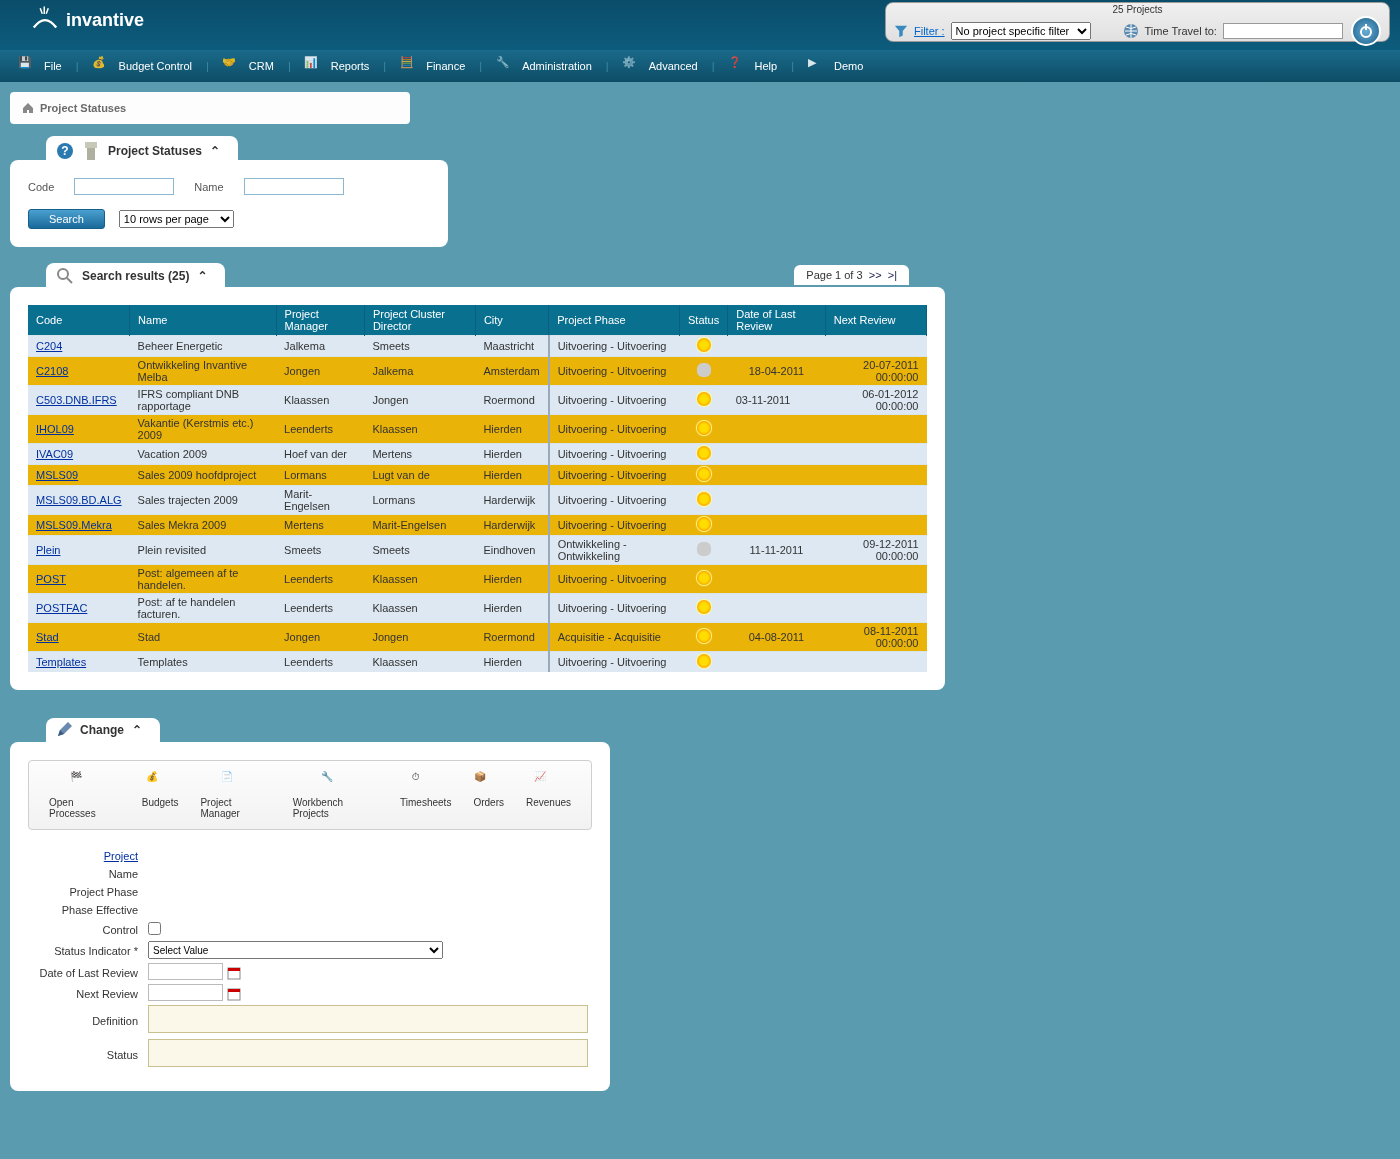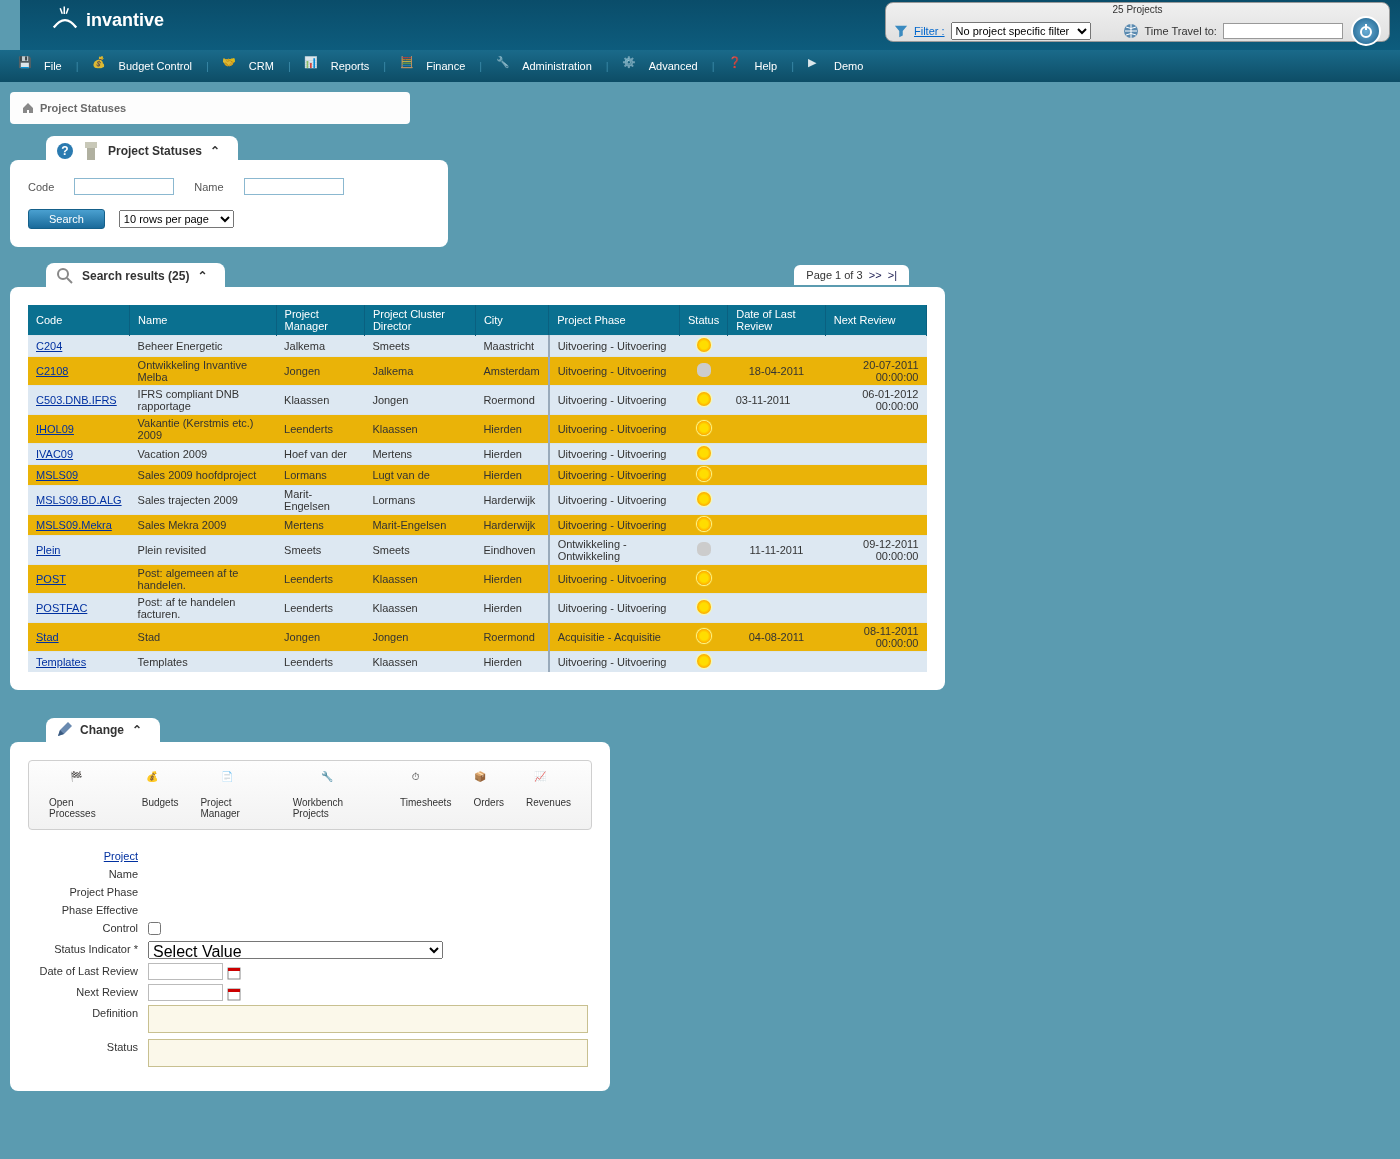--- a/index.html
+++ b/index.html
@@ -1,17 +1,17 @@
 <!DOCTYPE html>
 <html><head>
 <meta charset="utf-8">
 <style>
 * { margin: 0; padding: 0; box-sizing: border-box; font-family: Arial, sans-serif; }
 body { background: #5b9bb0; font-size: 11px; color: #333; }
-.topbar { height: 50px; background: linear-gradient(#0a4d6a,#0d5c7d); position: relative; margin-left: 20px; }
+.topbar { height: 50px; background: linear-gradient(#0a4d6a,#0d5c7d); position: relative; }
 .logo { position: absolute; left: 30px; top: 5px; color: #fff; font-size: 18px; font-weight: bold; display: flex; align-items: center; }
 .logo-icon { width: 30px; height: 30px; margin-right: 6px; }
 .topbox { position: absolute; right: 10px; top: 2px; width: 505px; height: 40px; background: linear-gradient(#f0f0f0,#e0e0e0); border: 1px solid #999; border-radius: 8px; }
 .topbox-title { text-align: center; font-size: 10px; padding: 1px; }
 .topbox-row { display: flex; align-items: center; padding: 0 8px; gap: 6px; font-size: 11px; }
 .filter-link { color: #0066cc; text-decoration: underline; }
 .filter-select { font-size: 11px; width: 140px; height: 18px; }
 .tt-input { width: 120px; height: 16px; border: 1px solid #999; }
 .power-btn { width: 30px; height: 30px; border-radius: 15px; background: radial-gradient(#6aaed6,#1a5f8a); border: 2px solid #fff; color: #fff; display: flex; align-items: center; justify-content: center; margin-left: auto; }
 .menubar { height: 32px; background: linear-gradient(#1a6a8a,#0d4d66); display: flex; align-items: center; padding: 0 8px; gap: 4px; }
@@ -37,25 +37,25 @@
 table.results tr.even td { background: #eab308; }
 table.results td a { color: #0030a0; text-decoration: underline; }
 table.results td.phase { border-left: 2px solid #9ab; }
 .status-icon { display: inline-block; width: 14px; height: 14px; }
 .sun { background: radial-gradient(circle,#ffdd00 40%,#ffaa00 70%); border-radius: 50%; box-shadow: 0 0 1px 1px #ff9; }
 .cloud { background: #ccc; border-radius: 40%; }
 .change-panel { width: 600px; margin-top: 52px; }
 .change-toolbar { display: flex; justify-content: center; gap: 22px; border: 1px solid #cfcfcf; border-radius: 4px; padding: 10px 20px; margin-bottom: 18px; background: linear-gradient(#fdfdfd,#f2f2f2); }
 .tb-item { display: flex; flex-direction: column; align-items: center; font-size: 10px; color: #333; cursor: pointer; }
 .tb-icon { width: 28px; height: 22px; margin-bottom: 4px; }
-.form-row { display: flex; align-items: flex-start; margin-bottom: 4px; }
+.form-row { display: flex; align-items: center; margin-bottom: 4px; }
 .form-row .lbl { width: 120px; text-align: right; padding-right: 10px; font-size: 11px; color: #333; padding-top: 2px; }
 .form-row .lbl.link { text-decoration: underline; color: #0030a0; }
 .form-row .fld input[type=text] { border: 1px solid #bbb; height: 17px; width: 75px; }
-.form-row .fld select { height: 18px; width: 295px; font-size: 16px; }
+.form-row .fld select { height: 18px; width: 295px; font-size: 10px; }
 .form-row .fld textarea { width: 440px; height: 28px; border: 1px solid #c8c090; background: #fbf8ea; resize: none; }
 .form-row .fld input[type=checkbox] { margin-top: 2px; }
 .cal-icon { display: inline-block; width: 14px; height: 14px; margin-left: 4px; vertical-align: middle; }
 .funnel-icon { width:14px; height:14px; }
 .globe-icon { width:16px; height:16px; }
 </style>
 </head>
 <body>
 
 <div class="topbar">

